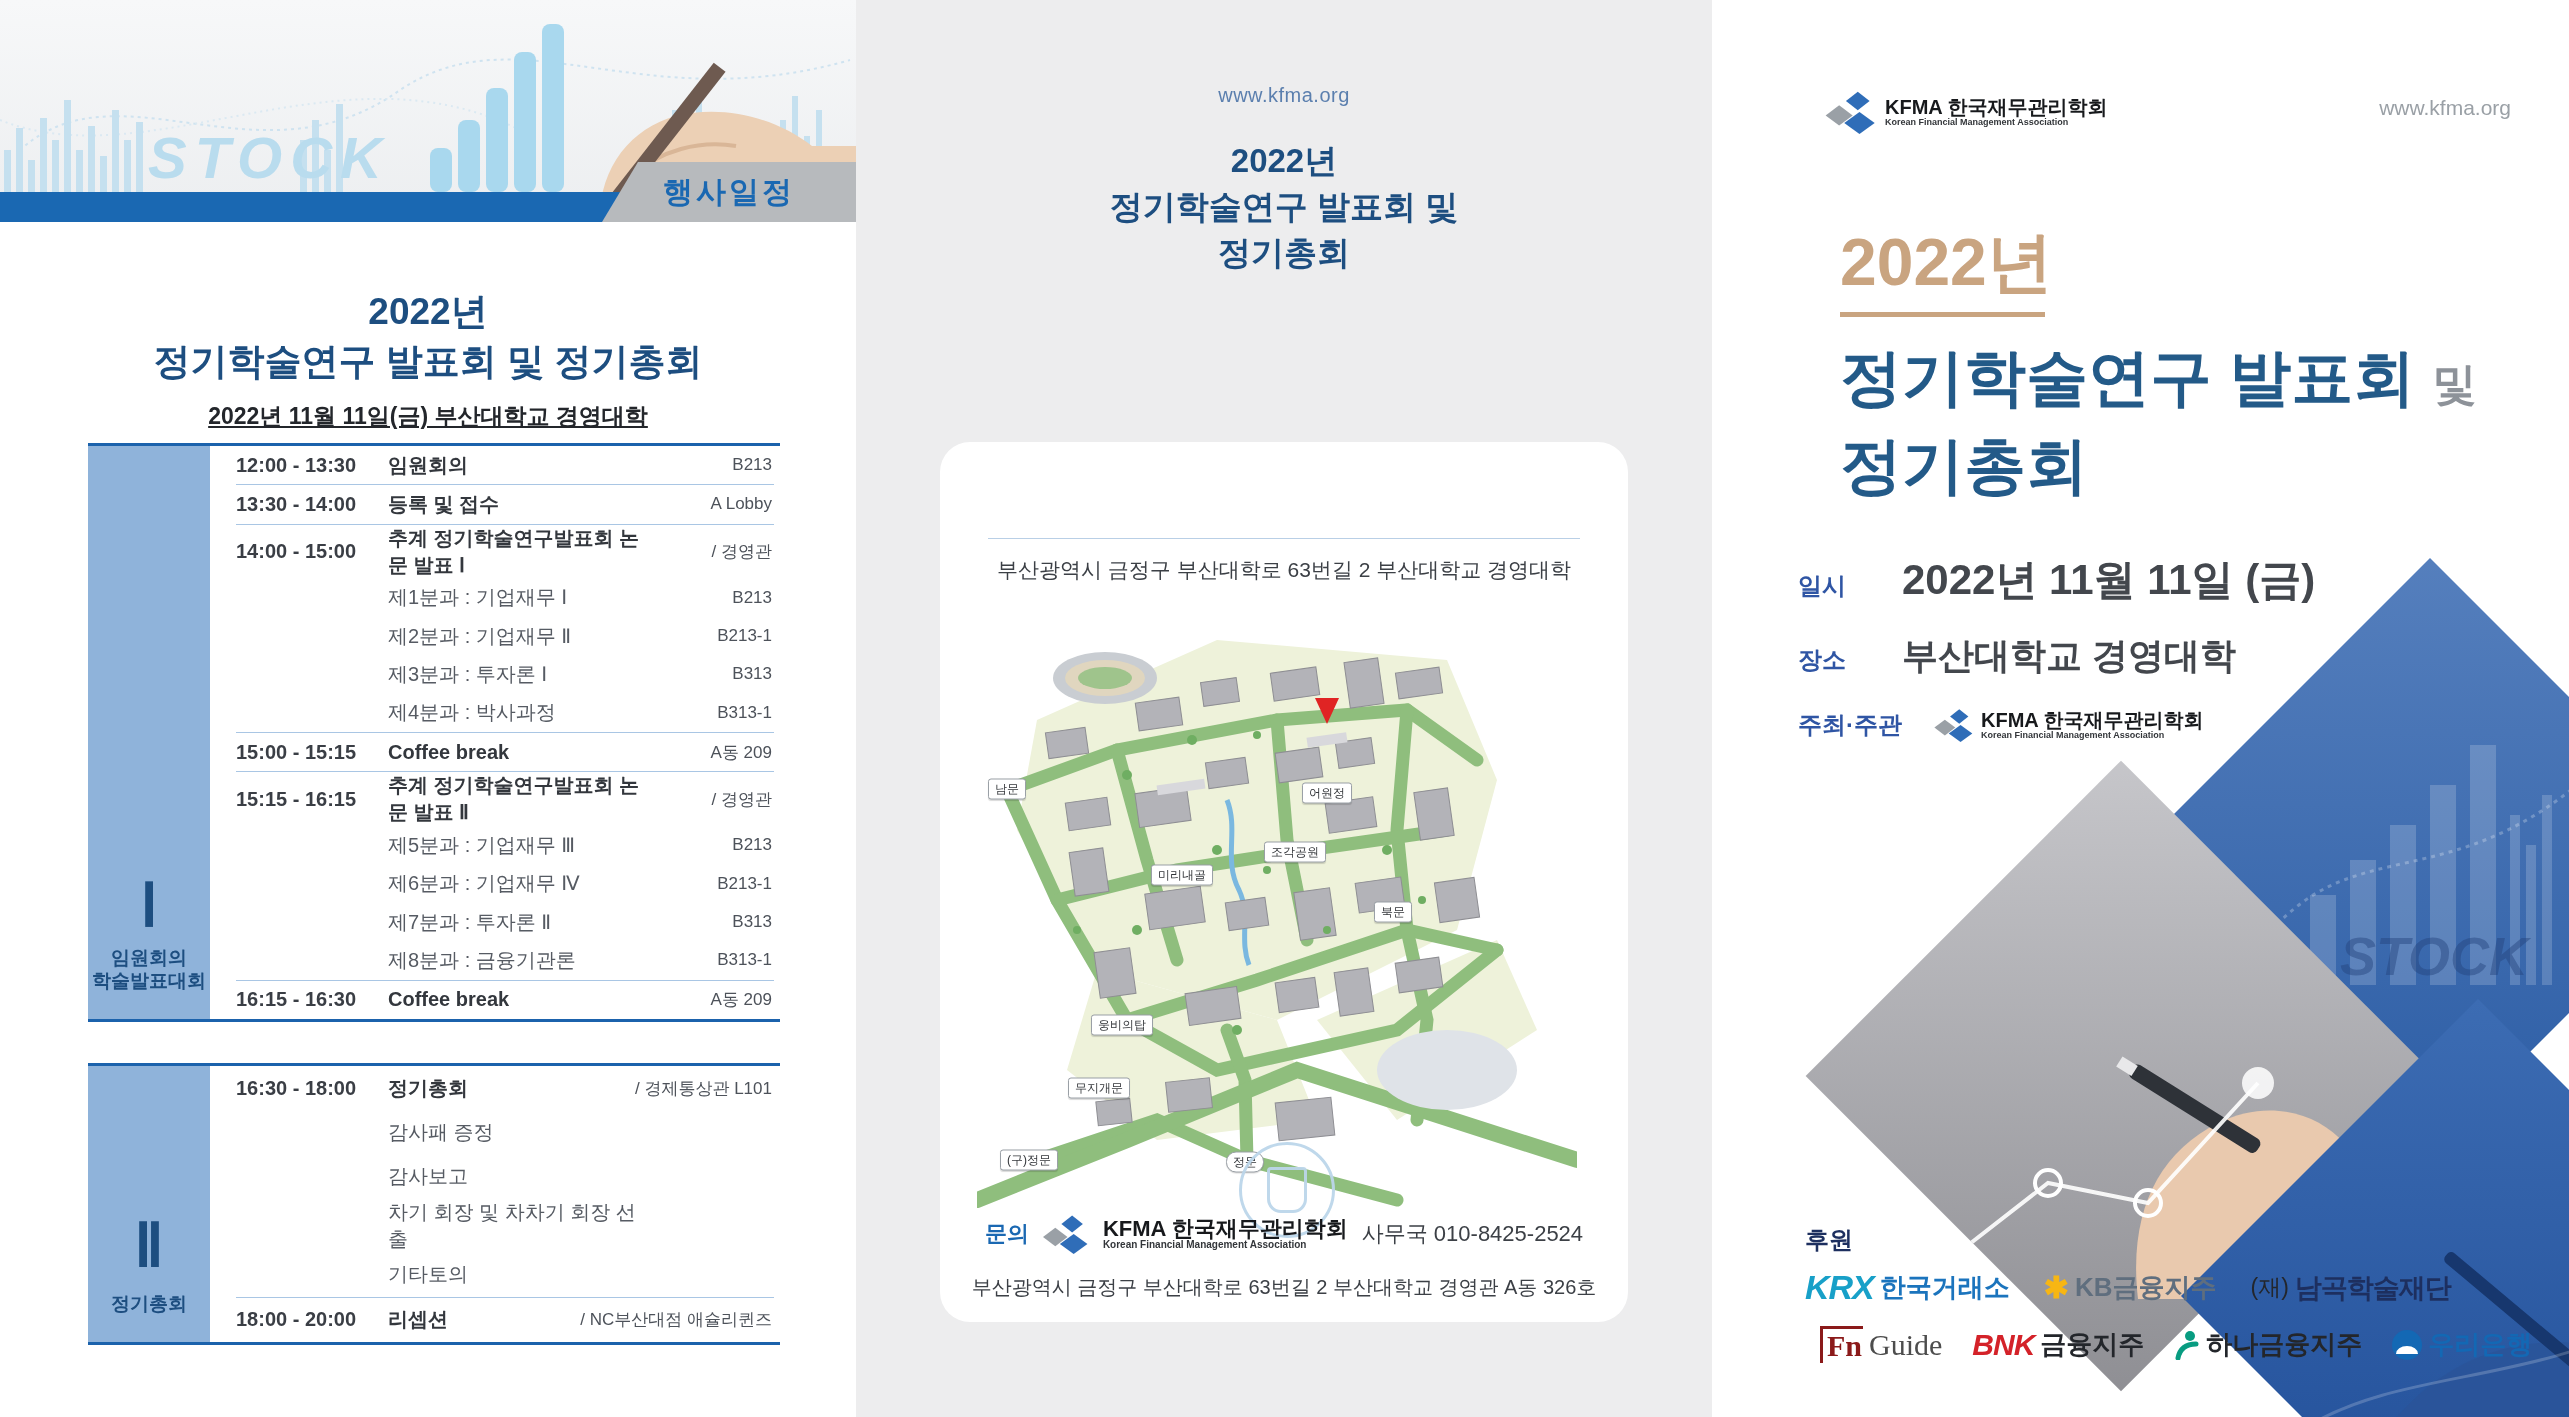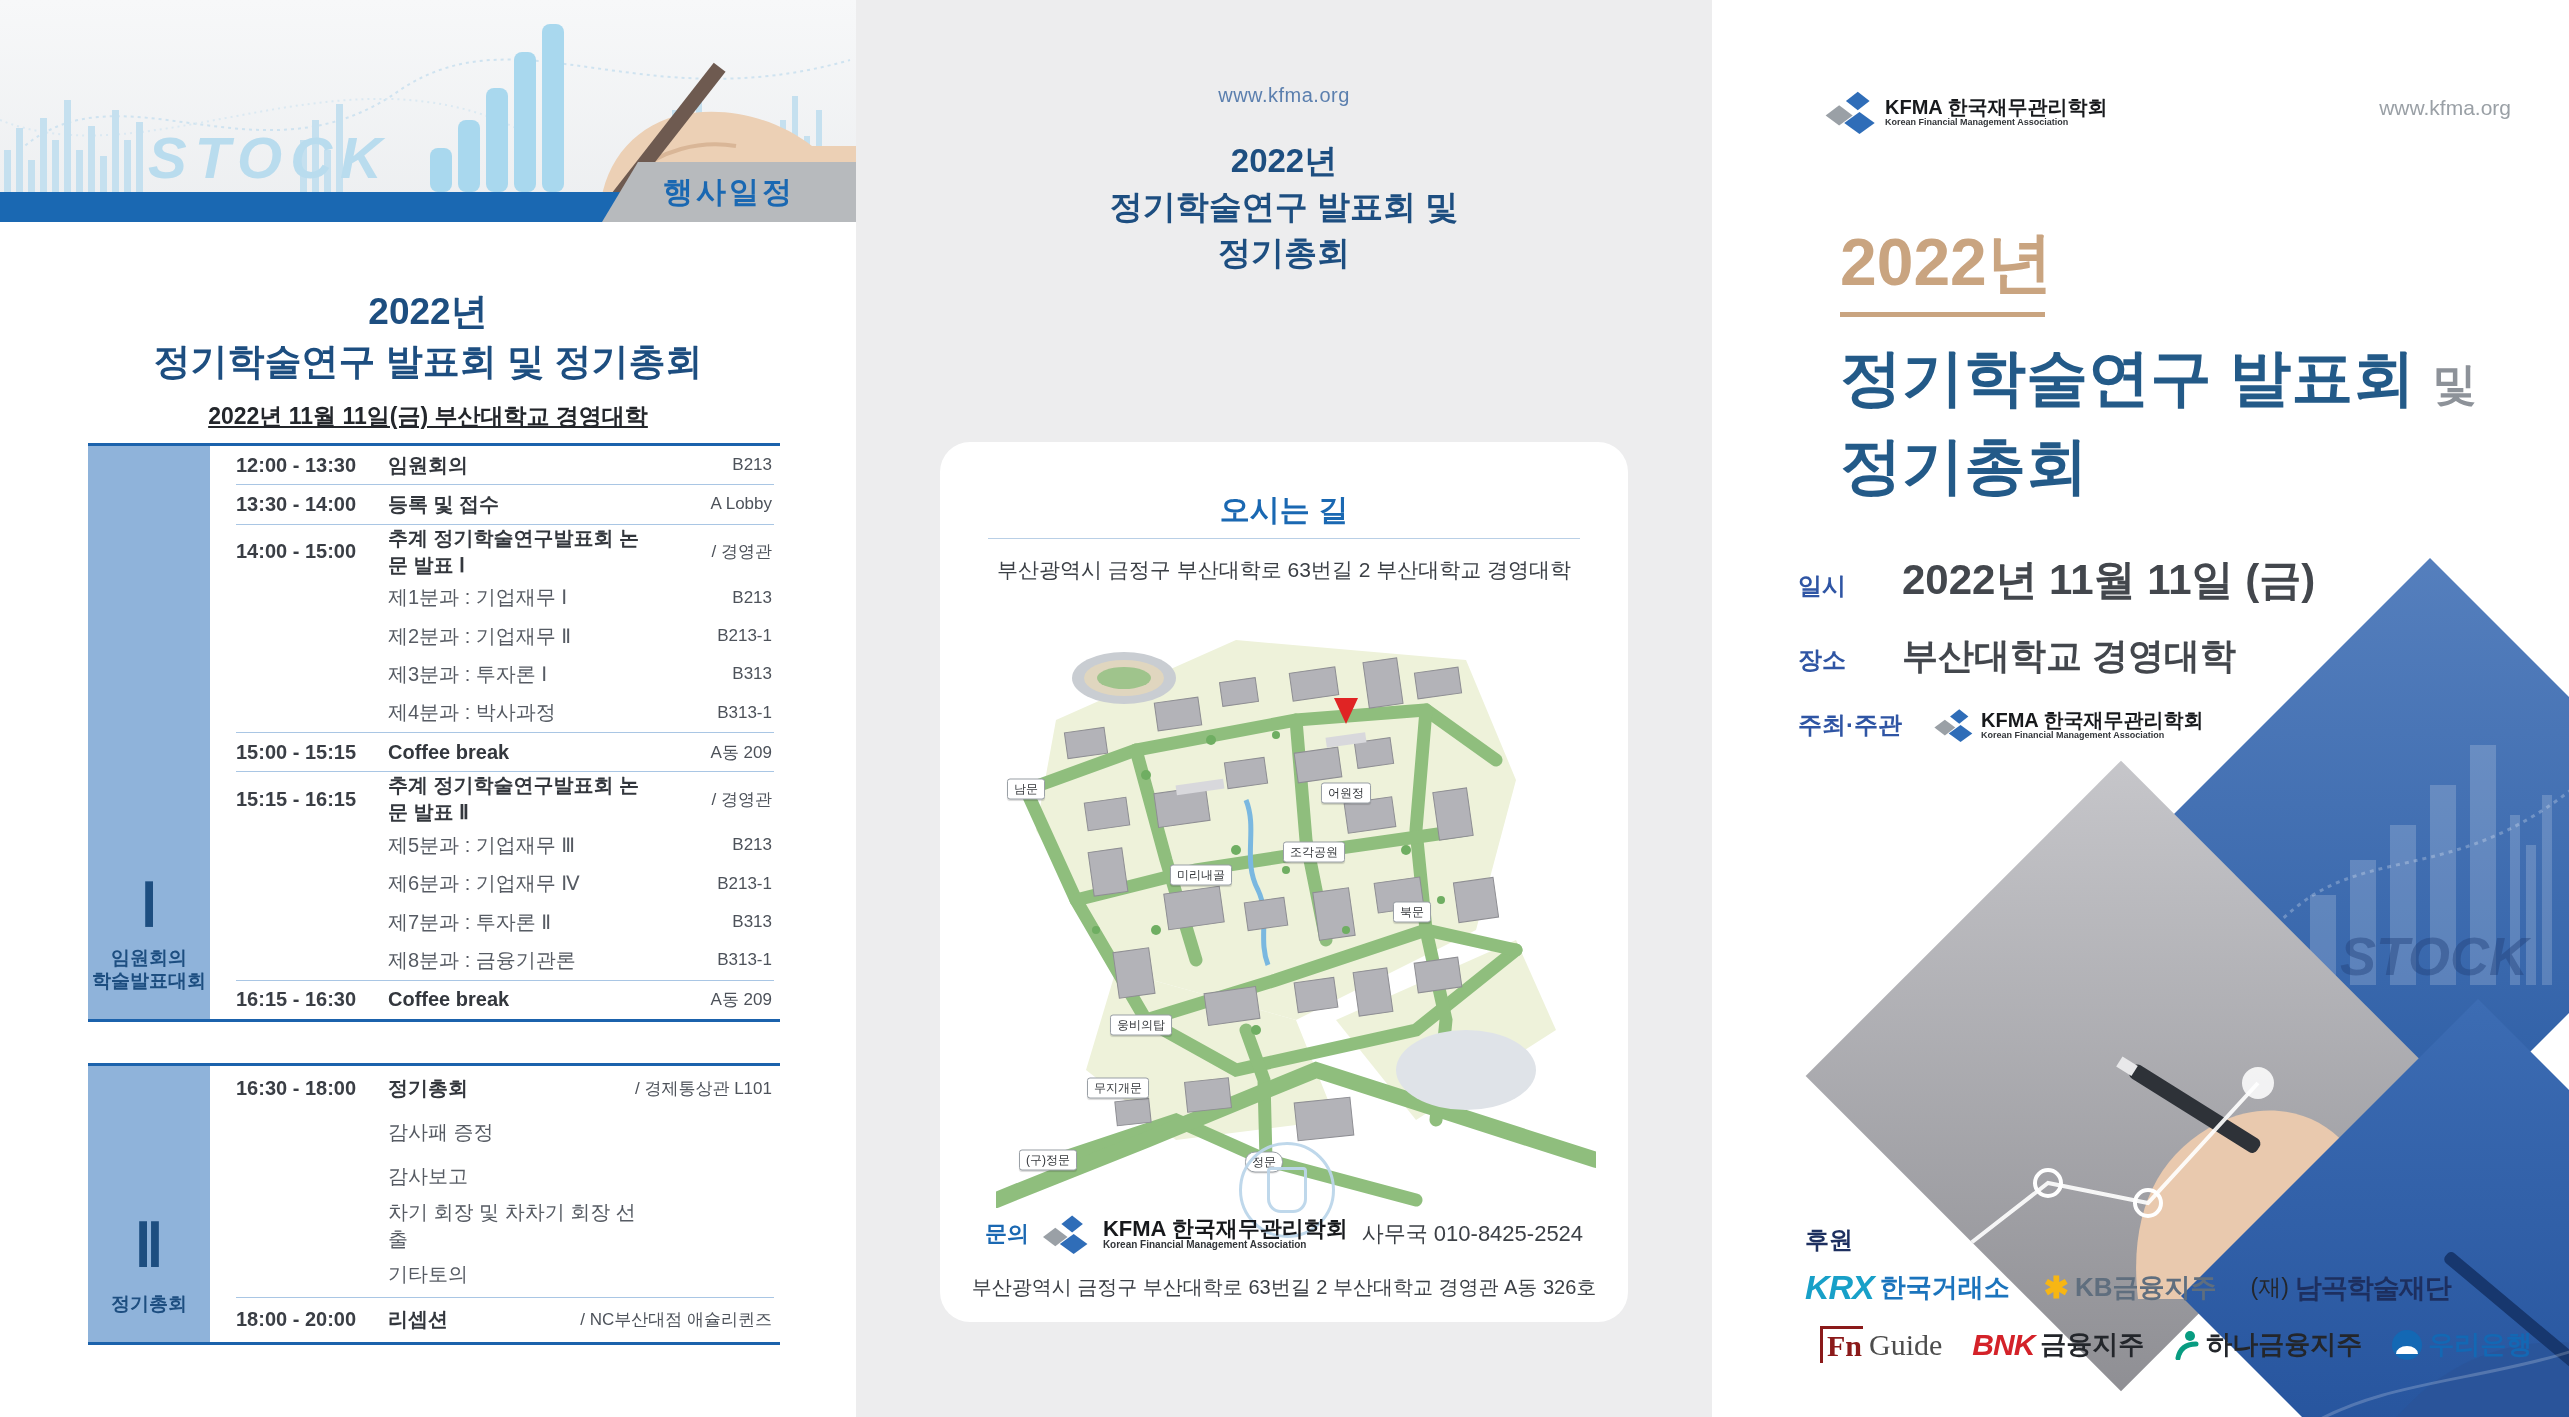--- a/index.html
+++ b/index.html
@@ -46,21 +46,21 @@
   .mid-site{position:absolute;top:84px;width:856px;text-align:center;
             font-size:20px;color:#5b7fae;letter-spacing:.5px;}
   .mid-title{position:absolute;top:138px;width:856px;text-align:center;}
   .mid-title div{font-size:33px;font-weight:800;color:#1d4e80;line-height:1.4;}
   .card{position:absolute;left:84px;top:442px;width:688px;height:880px;background:#ffffff;border-radius:30px;}
   .dir-title{position:absolute;top:48px;width:100%;text-align:center;
              font-size:30px;font-weight:800;color:#1a68b2;}
   .dir-rule{position:absolute;top:96px;left:48px;right:48px;height:1px;background:#b9cfe6;}
   .dir-addr{position:absolute;top:114px;width:100%;text-align:center;
             font-size:21px;color:#3c4046;}
-  .mapwrap{position:absolute;top:158px;left:56px;width:600px;height:600px;}
+  .mapwrap{position:absolute;top:158px;left:37px;width:600px;height:600px;}
   .mapwrap svg{position:absolute;inset:0;}
   .maplabel{position:absolute;transform:translate(-50%,-50%);background:#ffffff;
             border:1px solid #9aa0a6;border-radius:3px;padding:1px 6px;
             font-size:12px;color:#33363a;white-space:nowrap;box-shadow:0 1px 1px rgba(0,0,0,.15);}
   .seal{position:absolute;left:299px;top:700px;width:96px;height:96px;border-radius:50%;
         border:3px solid #bcd6ea;display:flex;align-items:center;justify-content:center;opacity:.95;}
   .seal .shield{width:40px;height:46px;border:3px solid #bcd6ea;border-radius:4px 4px 14px 14px;}
   .contact{position:absolute;top:772px;width:100%;display:flex;align-items:center;
            justify-content:center;gap:14px;}
   .contact .ask{font-size:22px;font-weight:700;color:#1a68b2;}
@@ -321,21 +321,20 @@
 
   <section class="panel mid">
     <div class="mid-site">www.kfma.org</div>
     <div class="mid-title">
       <div>2022년</div>
       <div>정기학술연구 발표회 및</div>
       <div>정기총회</div>
     </div>
 
     <div class="card">
-      <div class="dir-title">오시는 길</div>
       <div class="dir-rule"></div>
       <div class="dir-addr">부산광역시 금정구 부산대학로 63번길 2 부산대학교 경영대학</div>
 
       <div class="mapwrap">
         <svg viewBox="0 0 600 620">
           <g fill="#eef2da">
             <polygon points="60,120 240,40 470,60 520,180 480,330 300,420 120,370 40,230"></polygon>
             <polygon points="120,370 300,420 340,520 180,540 90,470"></polygon>
             <polygon points="340,420 520,340 560,430 420,520"></polygon>
           </g>

